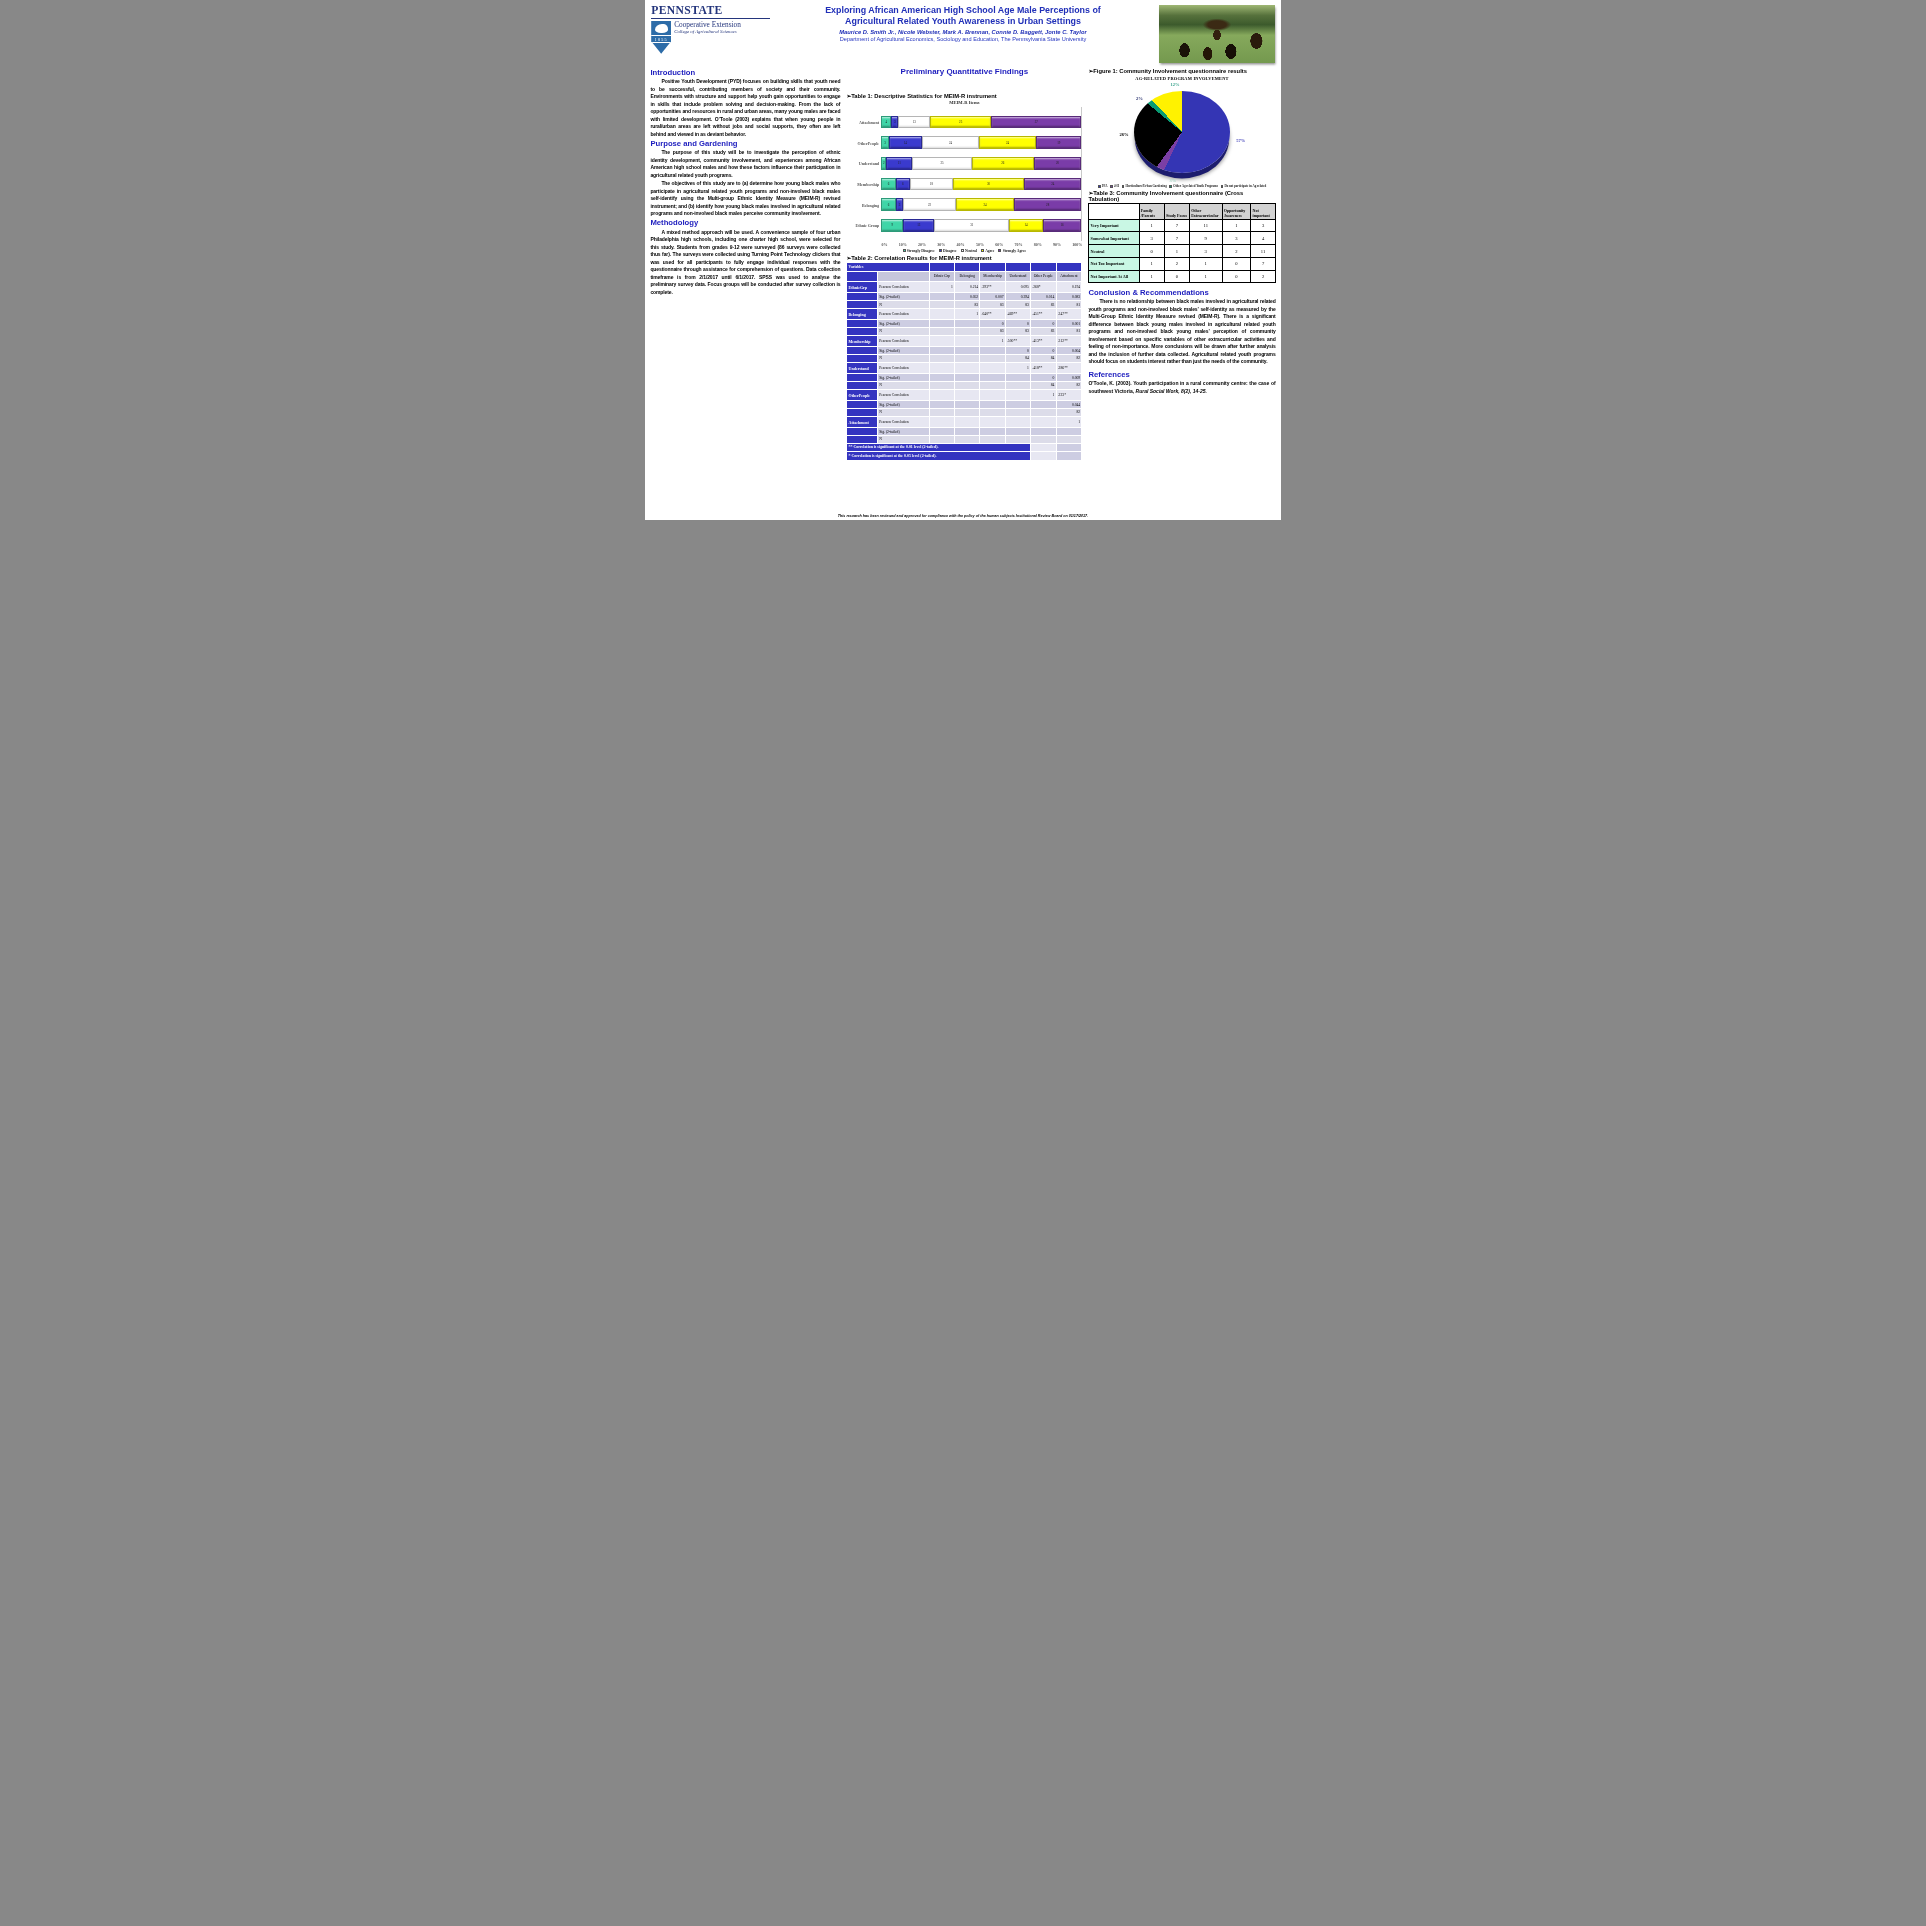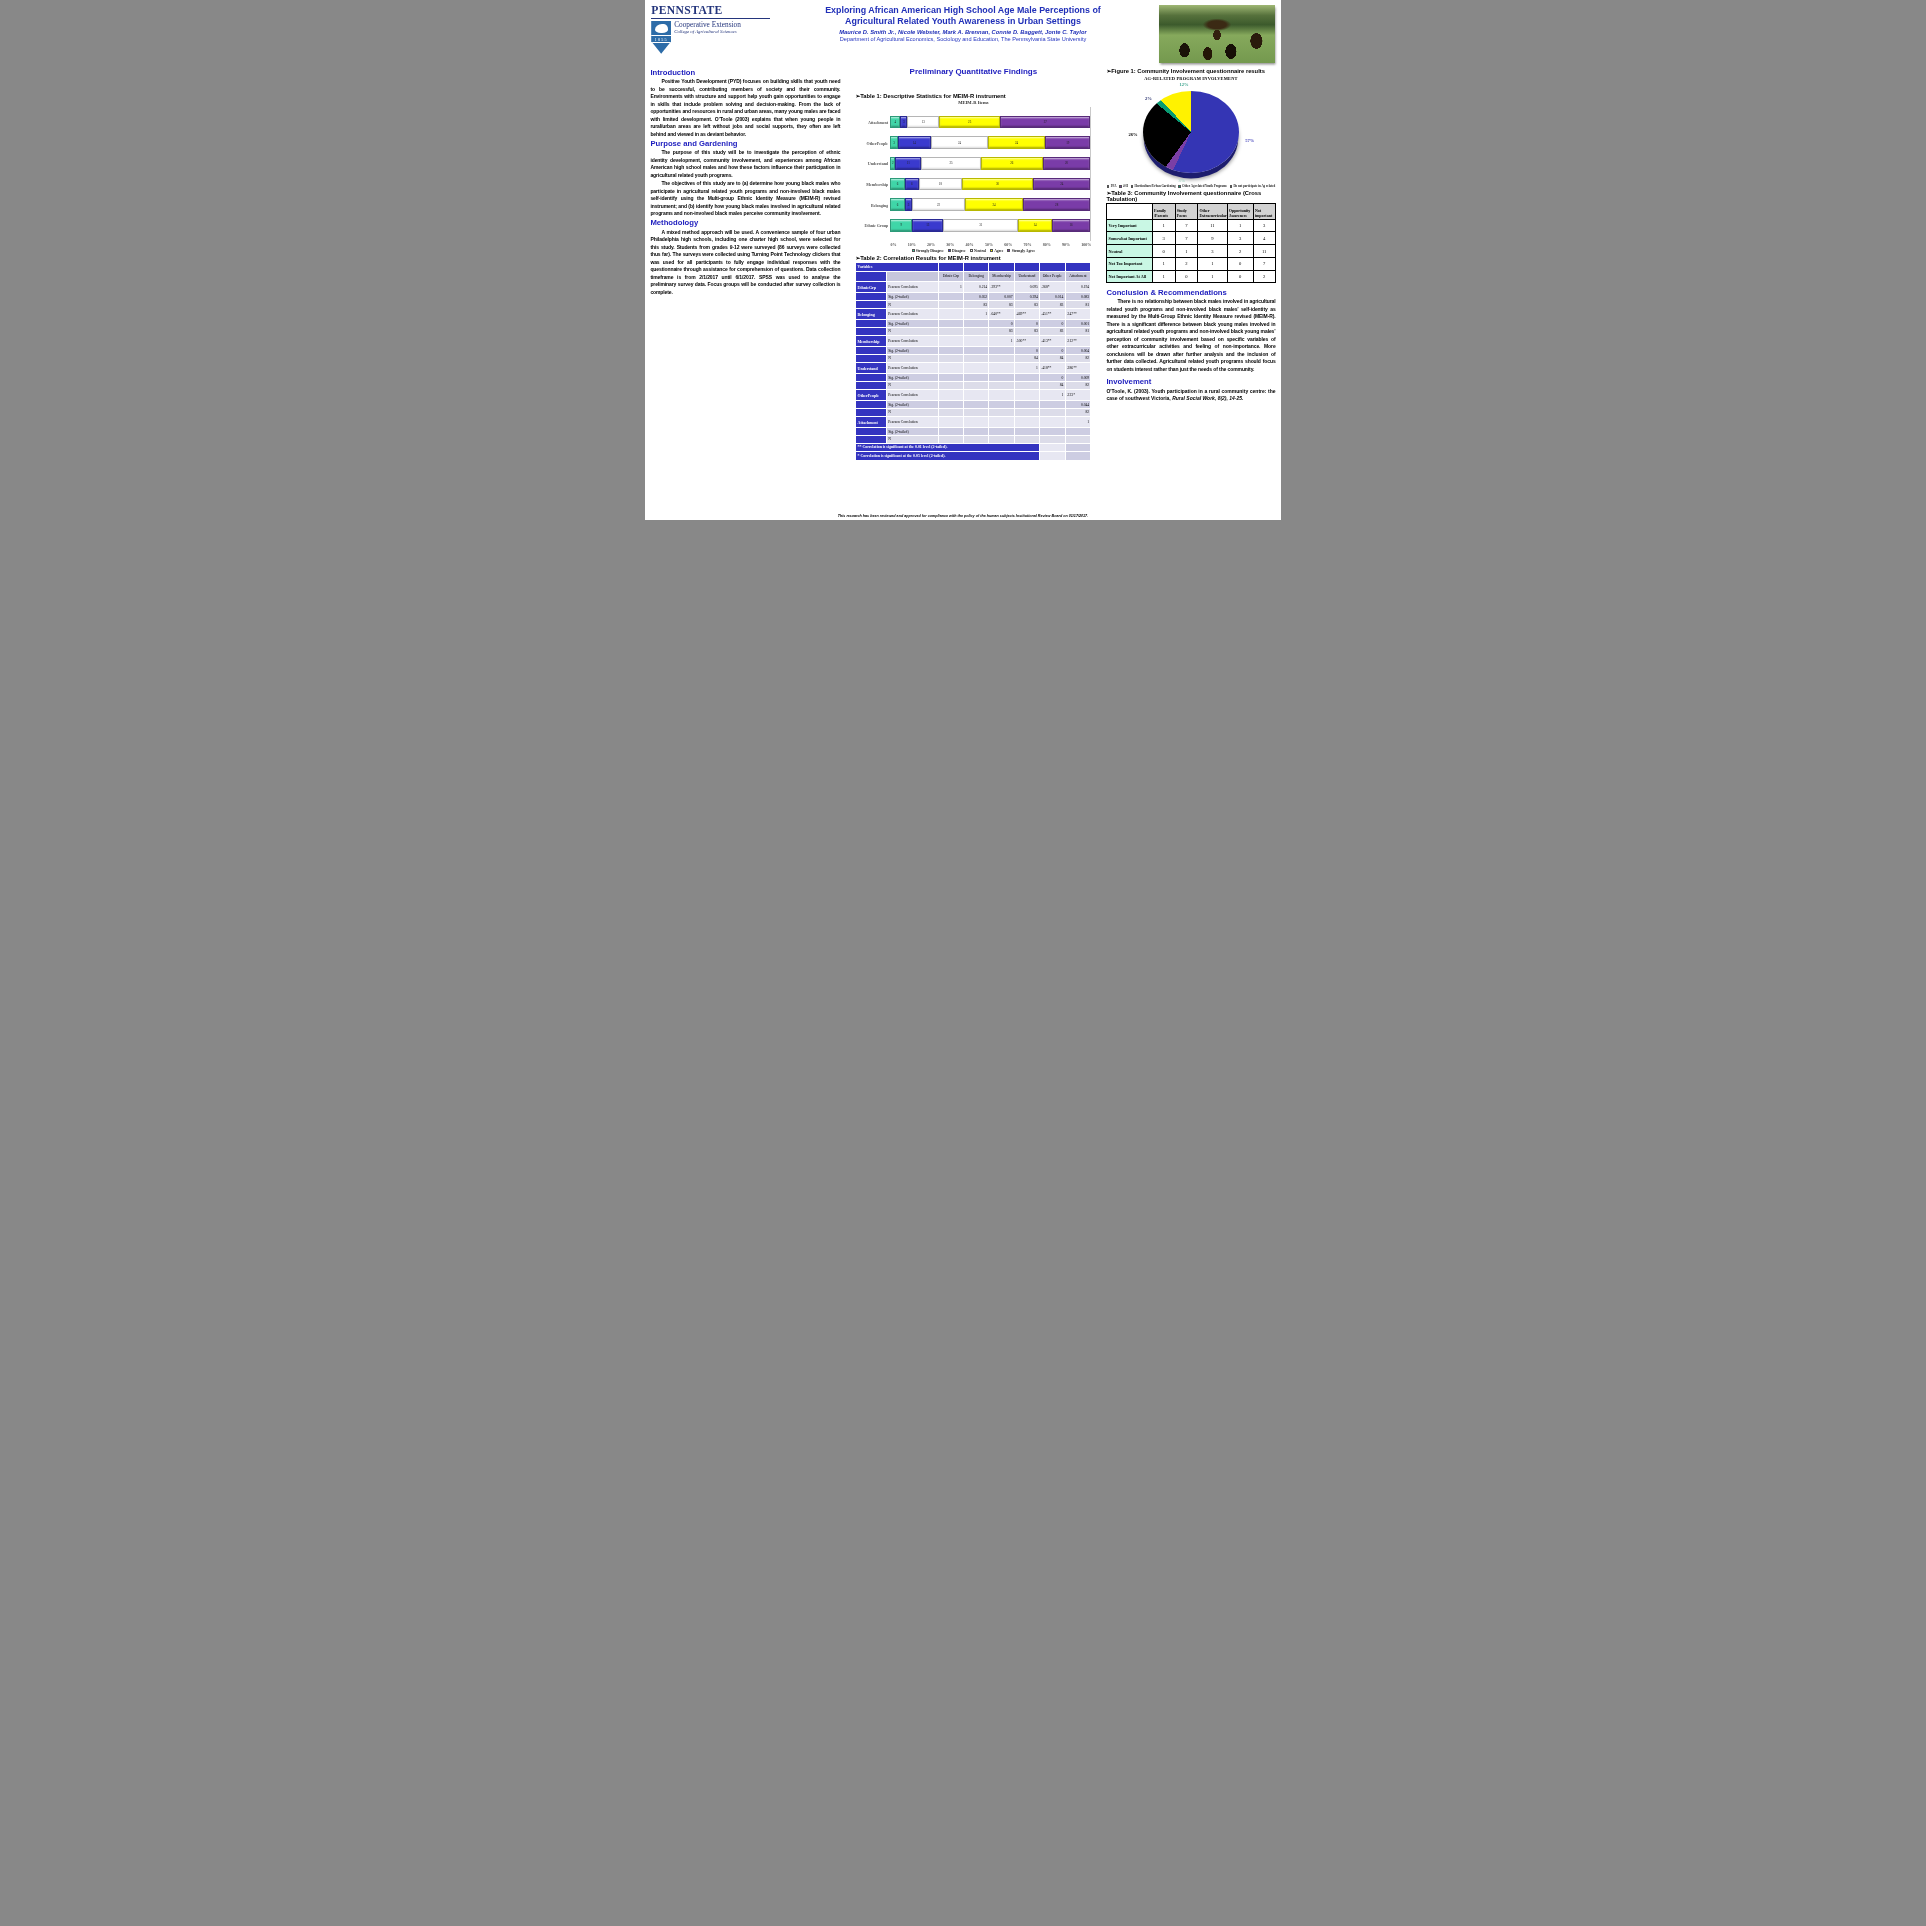--- a/index.html
+++ b/index.html
@@ -30,21 +30,21 @@
   .photo{position:absolute;right:6.2px;top:4.6px;width:116px;height:58px;box-shadow:1.2px 1.5px 2.3px rgba(0,0,0,.45);
          background:
            radial-gradient(8.5px 11.6px at 22% 78%, #1a1208 60%, transparent 61%),
            radial-gradient(7.7px 10.8px at 42% 84%, #241607 60%, transparent 61%),
            radial-gradient(9.2px 12.3px at 62% 80%, #160f06 60%, transparent 61%),
            radial-gradient(10px 13px at 84% 62%, #2a1a0c 60%, transparent 61%),
            radial-gradient(6.2px 8.5px at 50% 52%, #33200f 60%, transparent 61%),
            radial-gradient(23px 10px at 50% 34%, #3b2a14 40%, transparent 62%),
            linear-gradient(180deg,#9fb774 0%, #56713c 18%, #3c5a2c 34%, #86a95c 52%, #74994e 100%);}
   
-  .cols{display:flex;gap:15px;padding:0.8px 5.4px 0 5.4px;}
+  .cols{display:flex;gap:6px;padding:0.8px 5.4px 0 5.4px;}
   .col-left{flex:0 0 190px;}
   .col-mid{flex:0 0 236px;}
   .col-right{flex:1 1 auto;min-width:0;}
   h2.sec{color:#1d1dbe;font-size:7.7px;font-weight:bold;margin:0.8px 0 1.5px 0;}
   p.body{color:#000;font-size:5px;font-weight:bold;line-height:1.5;text-align:justify;
          margin:0 0 0.8px 0;text-indent:2.2em;letter-spacing:-0.1px;}
   
   .mid-head{color:#1d1dbe;font-size:8px;font-weight:bold;text-align:center;margin:0 0 17px 0;}
   .cap{color:#000;font-size:5.8px;font-weight:bold;margin:1.5px 0 1.5px 0;}
   
@@ -643,20 +643,20 @@
               <td class="t3v">1</td>
               <td class="t3v">0</td>
               <td class="t3v">2</td>
             </tr>
           </tbody>
       </table>
 
       <h2 class="sec" style="margin-top:4.6px;">Conclusion &amp; Recommendations</h2>
       <p class="body">There is no relationship between black males involved in agricultural related youth programs and non-involved black males’ self-identity as measured by the Multi-Group Ethnic Identity Measure revised (MEIM-R).  There is a significant difference between black young males involved in agricultural related youth programs and non-involved black young males’ perception of community involvement based on specific variables of other extracurricular activities and feeling of non-importance.  More conclusions will be drawn after further analysis and the inclusion of further data collected. Agricultural related youth programs should focus on students interest rather than just the needs of the community.</p>
 
-      <h2 class="sec" style="margin-top:3.9px;">Involvement</h2>
+      <h2 class="sec" style="margin-top:3.9px;">References</h2>
       <p class="ref-main"><span>O'Toole, K. (2003). Youth participation in a rural community centre: the case of southwest Victoria, </span><span class="ref-it">Rural Social Work, 8(2), 14-25.</span></p>
     </div>
   </div>
 
   <div class="footer">This research has been reviewed and approved for compliance with the policy of the human subjects Institutional Review Board on 01/17/2017.</div>
 </div>
 
 
 </body></html>

